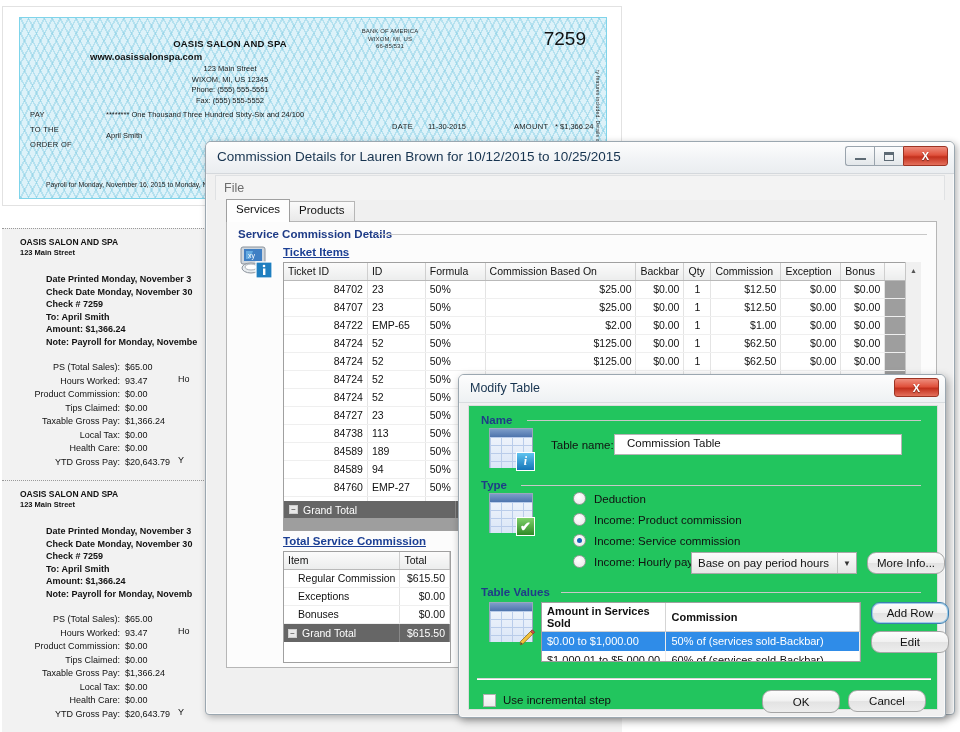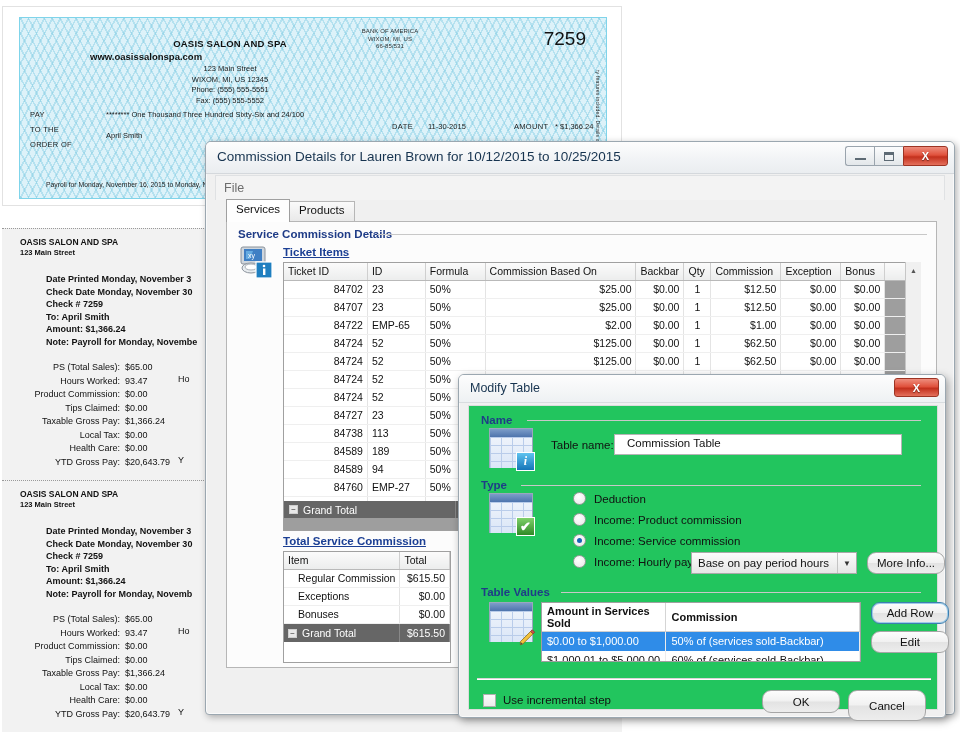--- a/index.html
+++ b/index.html
@@ -800,17 +800,17 @@
       <div class="btn focus" style="left:402px; top:196px; width:78px; height:22px;">Add Row</div>
       <div class="btn" style="left:402px; top:225px; width:78px; height:22px;">Edit</div>
 
       <div class="sep" style="left:8px; top:272px; width:454px;"></div>
       <div class="sep2" style="left:8px; top:273px; width:454px;"></div>
 
       <div class="chk" style="left:14px; top:288px;"></div>
       <div class="lbl" style="left:34px; top:288px;">Use incremental step</div>
 
       <div class="btn" style="left:293px; top:284px; width:78px; height:23px;">OK</div>
-      <div class="btn" style="left:379px; top:284px; width:78px; height:31px;">Cancel</div>
+      <div class="btn" style="left:379px; top:284px; width:78px; height:22px;">Cancel</div>
     </div>
   </div>
 
 </div>
 
 </body></html>

